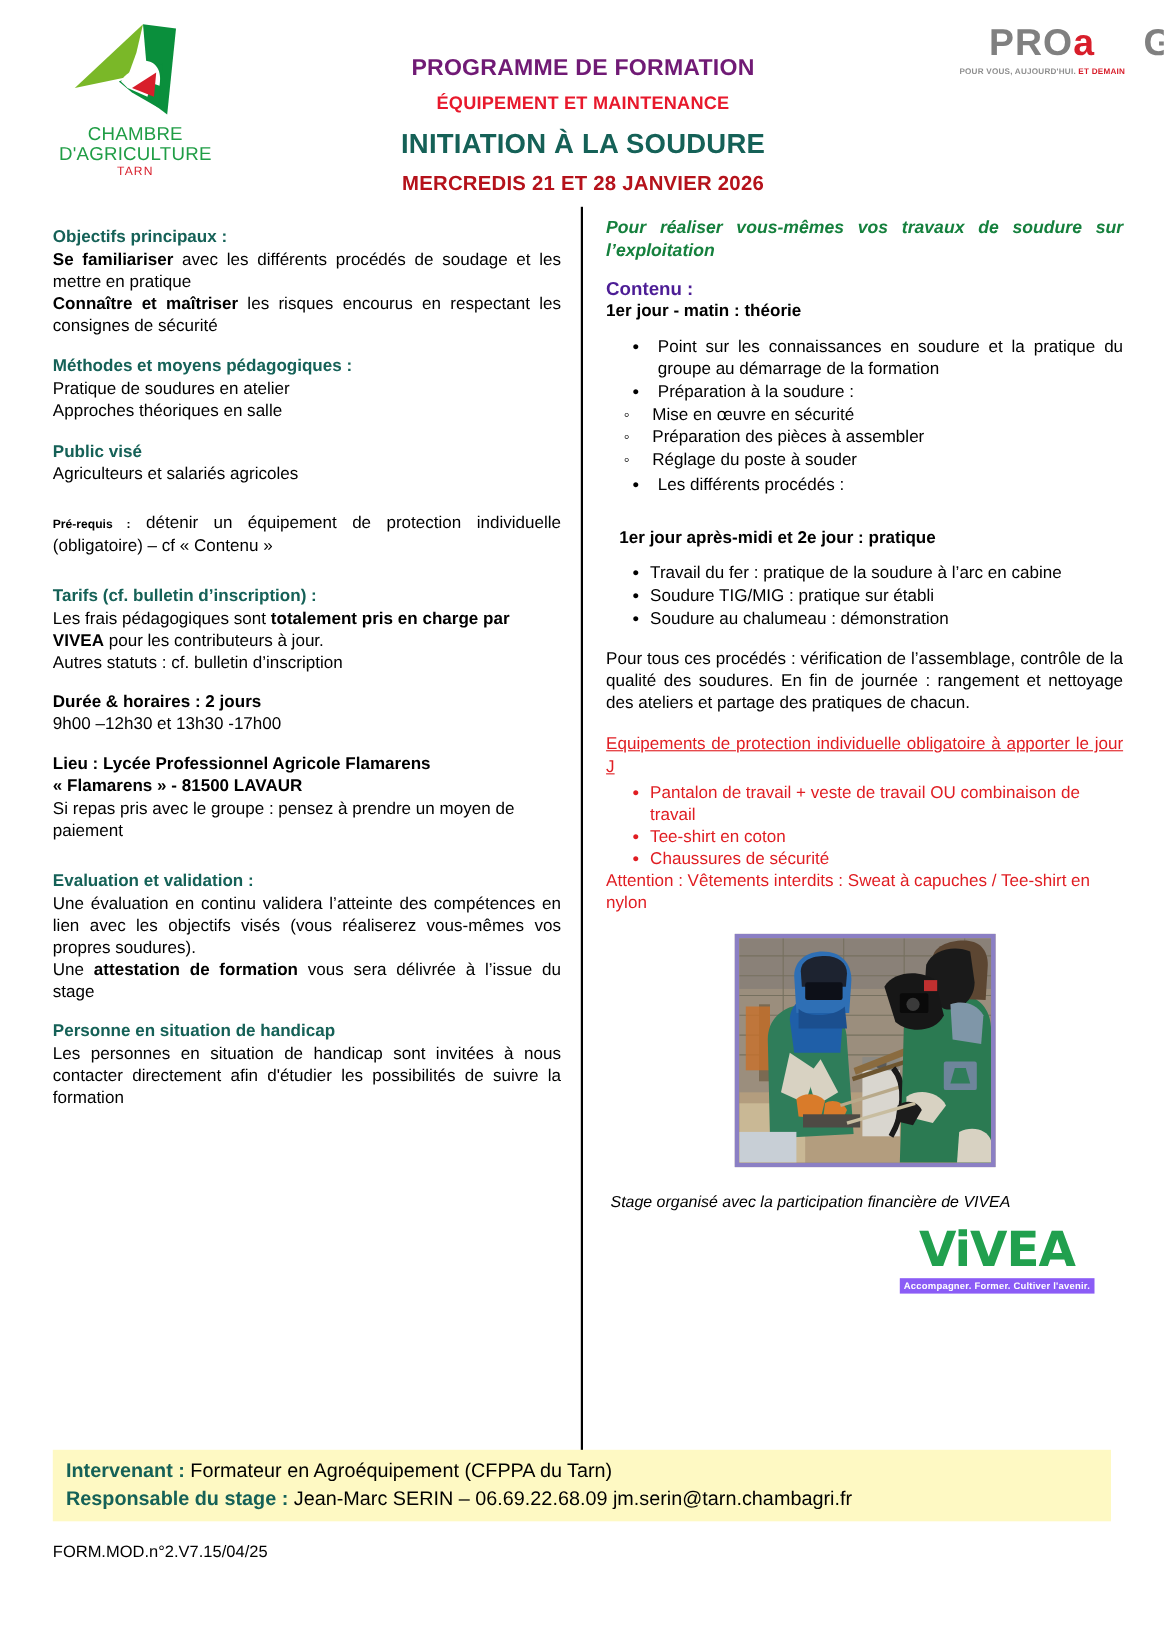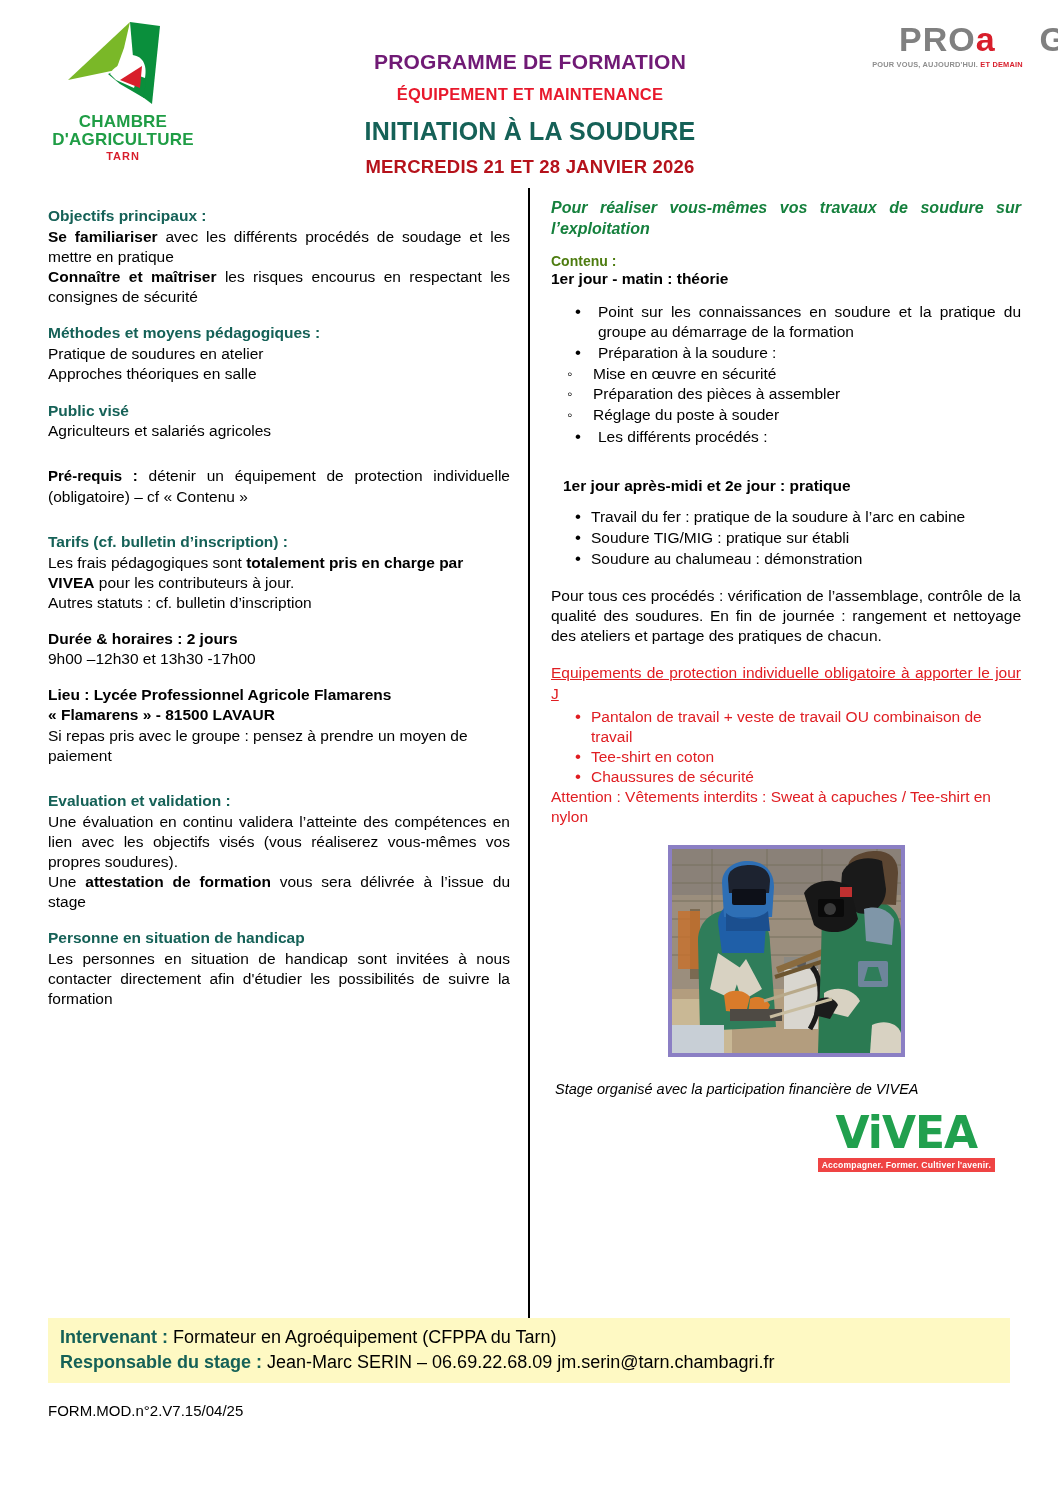--- a/index.html
+++ b/index.html
@@ -14,21 +14,21 @@
   .page{position:relative;width:1058px;height:1497px;}
 
   
   .header{position:relative;height:180px;}
 
   .logo-ca{position:absolute;left:48px;top:18px;width:150px;height:150px;}
   .logo-ca .mark{position:relative;width:150px;height:95px;}
   .logo-ca svg{display:block;}
   .ca-txt{
     text-align:center;width:150px;
-    font-weight:bold;letter-spacing:.2px;line-height:1.05;
+    font-weight:normal;letter-spacing:.2px;line-height:1.05;
   }
   .ca-txt .l1{color:#1f9d45;font-size:17px;display:block;}
   .ca-txt .l2{color:#1f9d45;font-size:17px;display:block;}
   .ca-txt .l3{color:#d81e2b;font-size:11px;display:block;margin-top:2px;letter-spacing:1px;}
 
   .titles{position:absolute;left:250px;top:50px;width:560px;text-align:center;}
   .t-prog{font-size:21px;font-weight:bold;color:#701a75;letter-spacing:.2px;}
   .t-sub{font-size:16.5px;font-weight:bold;color:#e8192c;margin-top:11px;letter-spacing:.2px;}
   .t-main{font-size:25px;font-weight:bold;color:#156157;margin-top:13px;letter-spacing:.2px;}
   .t-date{font-size:18.5px;font-weight:bold;color:#b5121b;margin-top:10px;letter-spacing:.2px;}
@@ -57,21 +57,21 @@
   p.just{text-align:justify;}
   .gap{height:16px;}
   .gap-s{height:9px;}
   b{font-weight:bold;}
 
   
   .r-head{
     font-size:16px;font-weight:bold;font-style:italic;color:#15803d;
     line-height:1.30;text-align:justify;margin:0;
   }
-  .r-contenu{font-size:14px;font-weight:bold;color:#4d7c0f;margin:13px 0 0 0;}
+  .r-contenu{font-size:17px;font-weight:bold;color:#4c1d95;margin:13px 0 0 0;}
   .r-day{font-size:15.5px;font-weight:bold;color:#000;margin:1px 0 0 0;}
   .r-day2{font-size:15.5px;font-weight:bold;color:#000;margin:12px;}
 
   ul.b1{list-style:none;margin:14px 0 0 0;padding:0;}
   ul.b1>li{
     position:relative;padding-left:47px;font-size:15.5px;line-height:1.30;
     margin-bottom:1px;text-align:justify;
   }
   ul.b1>li::before{
     content:"\2022";position:absolute;left:24px;top:-1px;font-size:17px;
@@ -110,21 +110,21 @@
     font-size:14.5px;font-style:italic;margin:24px 0 0 4px;color:#000;
   }
 
   .vivea{margin:14px 0 0 0;display:flex;justify-content:flex-end;padding-right:26px;}
   .vivea-in{text-align:center;}
   .vivea-word{
     font-size:44px;font-weight:bold;color:#21a04e;letter-spacing:-1px;
     line-height:1;font-family:"DejaVu Sans", sans-serif;
   }
   .vivea-tag{
-    background:#ef4444;color:#ffffff;font-size:8.6px;font-weight:bold;
+    background:#8b5cf6;color:#ffffff;font-size:8.6px;font-weight:bold;
     padding:2px 4px;margin-top:3px;letter-spacing:.2px;white-space:nowrap;text-align:center;
   }
 
   
   .footer-band{
     position:absolute;left:48px;top:1318px;width:962px;background:#fef9c3;
     padding:7px 12px 8px 12px;box-sizing:border-box;
   }
   .f-line{font-size:18px;line-height:1.38;color:#000;}
   .f-key{color:#156157;font-weight:bold;}
@@ -189,21 +189,21 @@
     <p class="body">Approches théoriques en salle</p>
 
     <div class="gap"></div>
 
     <h3 class="sec">Public visé</h3>
     <p class="body">Agriculteurs et salariés agricoles</p>
 
     <div class="gap"></div>
     <div class="gap-s"></div>
 
-    <p class="body just"><b class="sec" style="display:inline;font-size:15px;">Pré-requis :</b><span> détenir un équipement de protection individuelle (obligatoire) – cf « Contenu »</span></p>
+    <p class="body just"><b class="sec" style="display:inline;font-size:11px;">Pré-requis :</b><span> détenir un équipement de protection individuelle (obligatoire) – cf « Contenu »</span></p>
 
     <div class="gap"></div>
     <div class="gap-s"></div>
 
     <h3 class="sec">Tarifs (cf. bulletin d’inscription) :</h3>
     <p class="body"><span>Les frais pédagogiques sont </span><b>totalement pris en charge par VIVEA</b><span> pour les contributeurs à jour.</span></p>
     <p class="body">Autres statuts : cf. bulletin d’inscription</p>
 
     <div class="gap"></div>
 

